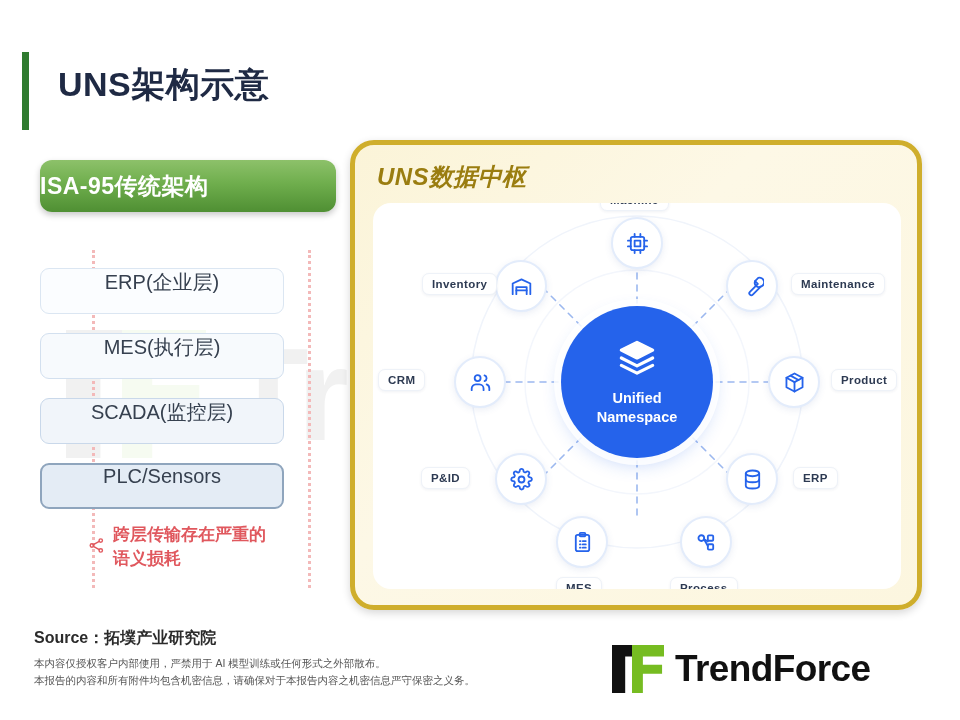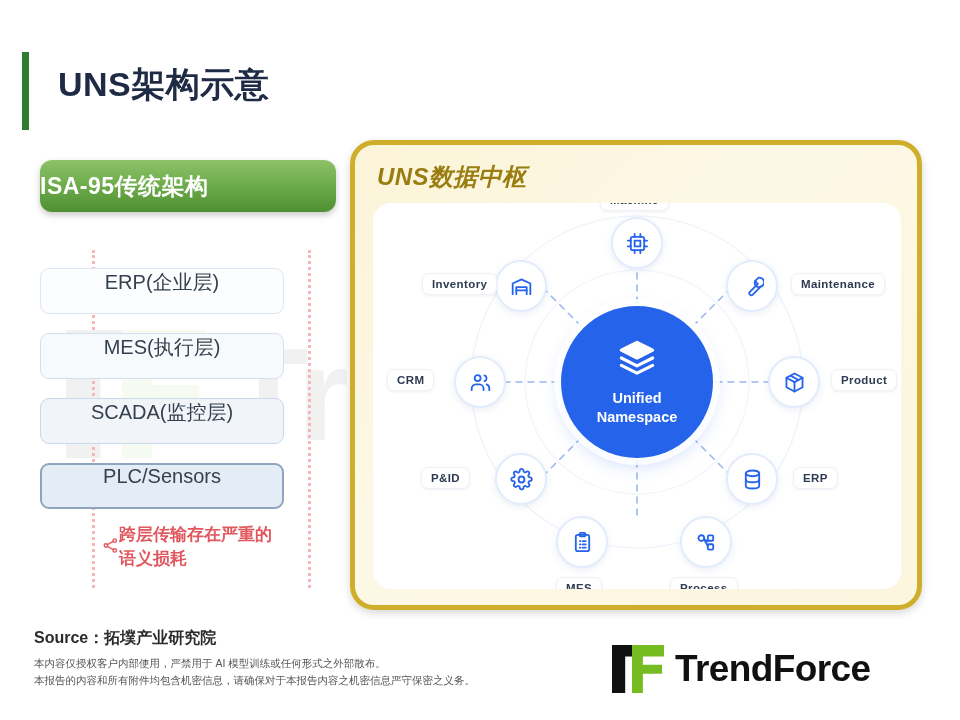--- a/index.html
+++ b/index.html
@@ -65,22 +65,22 @@
     position: relative; width: 244px; height: 46px; margin-bottom: 19px;
     border-radius: 9px; display: flex; justify-content: center;
     font-size: 20px; color: #36404f; z-index: 3;
   }
   .layer-box.lv1 { background: #fbfdff; border: 1.5px solid #dbe6f2; }
   .layer-box.lv2 { background: #f7fafd; border: 1.5px solid #d3e0ef; }
   .layer-box.lv3 { background: #f1f5fa; border: 1.5px solid #c9d8ea; margin-top: 12px; }
   .layer-box.lv4 { background: #e4ecf5; border: 2px solid #8fa5bd; }
 
   .warn {
-    position: absolute; left: 62px; top: 363px; width: 240px;
-    display: flex; align-items: flex-start; gap: 0; z-index: 3;
+    position: absolute; left: 48px; top: 363px; width: 240px;
+    display: flex; align-items: flex-start; gap: 8px; z-index: 3;
   }
   .warn-icon { flex: none; margin-top: 14px; }
   .warn-text {
     font-size: 17px; font-weight: bold; color: #e0585e; line-height: 1.42;
   }
 
   
   .uns-panel {
     position: absolute; left: 350px; top: 140px; width: 572px; height: 470px;
     border-radius: 24px;
@@ -318,21 +318,21 @@
       <div class="node" style="left:81px; top:153px;">
         <span>
           <svg width="23" height="23" viewBox="0 0 24 24" fill="none" stroke="#2563eb" stroke-width="1.9" stroke-linecap="round" stroke-linejoin="round">
             <circle cx="9" cy="7.4" r="3.1"></circle>
             <path d="M2.8 20v-1.6A4.4 4.4 0 0 1 7.2 14h3.6a4.4 4.4 0 0 1 4.4 4.4V20"></path>
             <path d="M16.2 4.6a3.1 3.1 0 0 1 0 5.9"></path>
             <path d="M18.4 14a4.4 4.4 0 0 1 2.8 4.1V20"></path>
           </svg>
         </span>
       </div>
-      <div class="nlabel" style="left:14px; top:166px;text-align:center;">CRM</div>
+      <div class="nlabel" style="left:5px; top:166px;text-align:center;">CRM</div>
 
       <div class="node" style="left:122px; top:57px;">
         <span>
           <svg width="23" height="23" viewBox="0 0 24 24" fill="none" stroke="#2563eb" stroke-width="1.9" stroke-linecap="round" stroke-linejoin="round">
             <path d="M2.8 20V8.9L12 4.6l9.2 4.3V20"></path>
             <path d="M6.6 20v-7.4h10.8V20"></path>
               <line x1="6.6" y1="16.1" x2="17.4" y2="16.1"></line>
           </svg>
         </span>
       </div>

